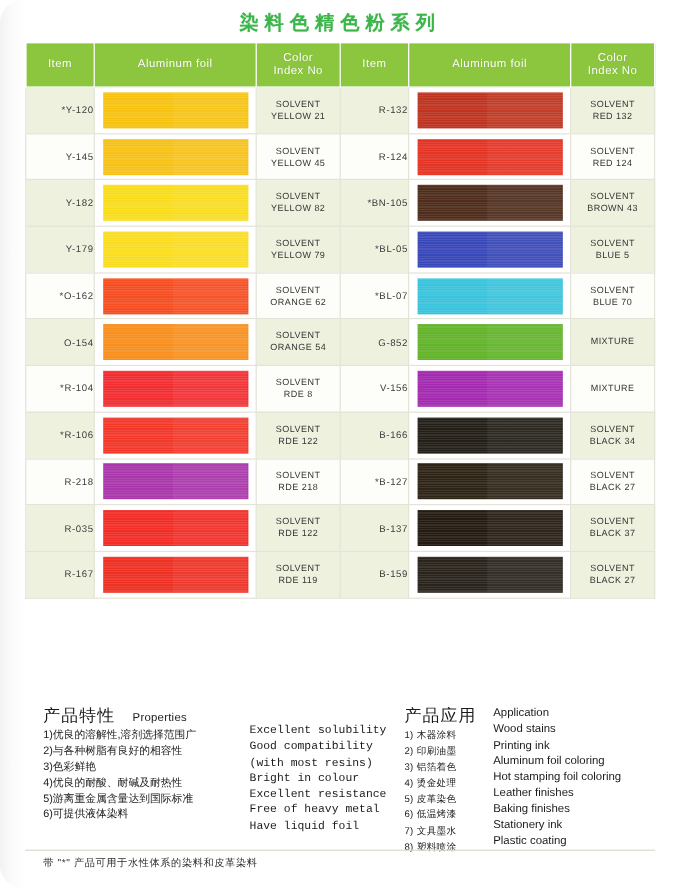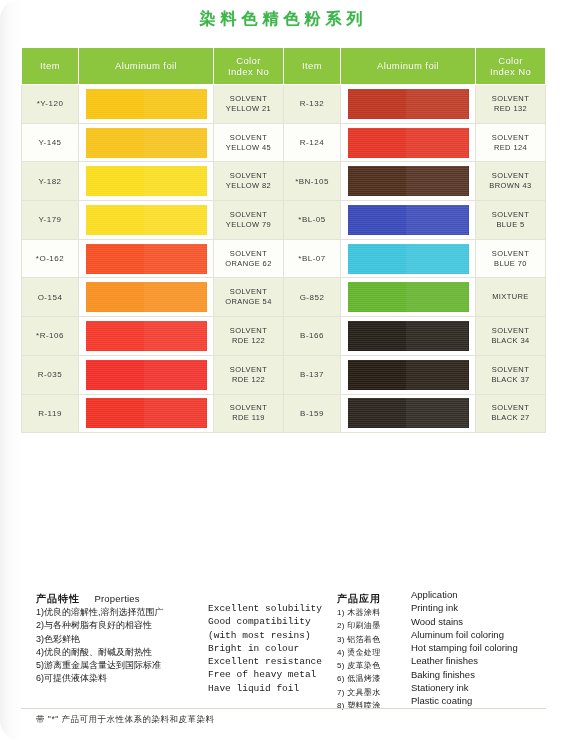--- a/index.html
+++ b/index.html
@@ -31,21 +31,21 @@
     font-size: 16px;
     font-weight: bold;
     letter-spacing: 5px;
     color: #3cb54a;
     text-shadow: 0 0 1px rgba(60,181,74,.4);
   }
   
   .tbl {
     position: absolute;
     left: 21px;
-    top: 47px;
+    top: 35px;
     width: 525px;
     border-collapse: collapse;
     table-layout: fixed;
   }
   .tbl td, .tbl th {
     padding: 0;
     margin: 0;
     border: 1px solid #e3e3d8;
   }
   .hdr th {
@@ -60,21 +60,21 @@
     border: 1px solid #ffffff;
     text-shadow: 0 0 1px rgba(0,0,0,.12);
   }
   .c-item { width: 57px; }
   .c-foil { width: 135px; }
   .c-idx  { width: 70px; }
 
   tbody tr { height: 38.7px; }
   td.item {
     font-size: 8px;
-    text-align: center;
+    text-align: right;
     color: #3c3c3c;
     letter-spacing: .5px;
     white-space: nowrap;
   }
   td.idx {
     font-size: 7.5px;
     text-align: center;
     color: #343434;
     line-height: 10px;
     letter-spacing: .4px;
@@ -122,22 +122,22 @@
     width: 567px;
     height: 120px;
   }
   .blk { position: absolute; }
   .blk-prop-cn { left: 36px;  top: 0px;  width: 175px; }
   .blk-prop-en { left: 208px; top: 14px; width: 125px; font-family: Liberation Mono, monospace; }
   .blk-app-cn  { left: 337px; top: 0px;  width: 72px; }
   .blk-app-en  { left: 411px; top: 0px;  width: 150px; }
 
   .hd-cn {
-    font-size: 10px;
-    font-weight: bold;
+    font-size: 14px;
+    font-weight: normal;
     color: #1a1a1a;
     letter-spacing: 1px;
     display: inline-block;
   }
   .hd-en {
     font-size: 9.5px;
     color: #1a1a1a;
     letter-spacing: .2px;
     display: inline-block;
     margin-left: 10px;
@@ -277,46 +277,70 @@
           <td class="foil">
             <span class="sw" style="background: rgb(247, 144, 32);"></span>
           </td>
           <td class="idx"><span>SOLVENT</span><br><span>ORANGE 54</span></td>
           <td class="item">G-852</td>
           <td class="foil">
             <span class="sw" style="background: rgb(99, 179, 43);"></span>
           </td>
           <td class="idx"><span>MIXTURE</span></td>
         </tr>
+        <tr class="pln">
+          <td class="item">*R-104</td>
+          <td class="foil">
+            <span class="sw" style="background: rgb(241, 47, 51);"></span>
+          </td>
+          <td class="idx"><span>SOLVENT</span><br><span>RDE 8</span></td>
+          <td class="item">V-156</td>
+          <td class="foil">
+            <span class="sw" style="background: rgb(163, 43, 176);"></span>
+          </td>
+          <td class="idx"><span>MIXTURE</span></td>
+        </tr>
         <tr class="alt">
           <td class="item">*R-106</td>
           <td class="foil">
             <span class="sw" style="background: rgb(243, 56, 42);"></span>
           </td>
           <td class="idx"><span>SOLVENT</span><br><span>RDE 122</span></td>
           <td class="item">B-166</td>
           <td class="foil">
             <span class="sw" style="background: rgb(35, 31, 24);"></span>
           </td>
           <td class="idx"><span>SOLVENT</span><br><span>BLACK 34</span></td>
         </tr>
+        <tr class="pln">
+          <td class="item">R-218</td>
+          <td class="foil">
+            <span class="sw" style="background: rgb(170, 55, 171);"></span>
+          </td>
+          <td class="idx"><span>SOLVENT</span><br><span>RDE 218</span></td>
+          <td class="item">*B-127</td>
+          <td class="foil">
+            <span class="sw" style="background: rgb(45, 36, 22);"></span>
+          </td>
+          <td class="idx"><span>SOLVENT</span><br><span>BLACK 27</span></td>
+        </tr>
         <tr class="alt">
           <td class="item">R-035</td>
           <td class="foil">
             <span class="sw" style="background: rgb(240, 45, 39);"></span>
           </td>
           <td class="idx"><span>SOLVENT</span><br><span>RDE 122</span></td>
           <td class="item">B-137</td>
           <td class="foil">
             <span class="sw" style="background: rgb(36, 28, 18);"></span>
           </td>
           <td class="idx"><span>SOLVENT</span><br><span>BLACK 37</span></td>
         </tr>
         <tr class="alt">
-          <td class="item">R-119</td>
+          <td class="item">R-167</td>
           <td class="foil">
             <span class="sw" style="background: rgb(239, 49, 36);"></span>
           </td>
           <td class="idx"><span>SOLVENT</span><br><span>RDE 119</span></td>
           <td class="item">B-159</td>
           <td class="foil">
             <span class="sw" style="background: rgb(42, 36, 29);"></span>
           </td>
           <td class="idx"><span>SOLVENT</span><br><span>BLACK 27</span></td>
         </tr>
@@ -362,22 +386,22 @@
           <div class="li-app-cn">5) 皮革染色</div>
           <div class="li-app-cn">6) 低温烤漆</div>
           <div class="li-app-cn">7) 文具墨水</div>
           <div class="li-app-cn">8) 塑料喷涂</div>
         </div>
     </div>
 
     <div class="blk blk-app-en">
       <div class="li-en">Application</div>
       <div id="app-en-list">
+          <div class="li-en">Wood stains</div>
           <div class="li-en">Printing ink</div>
-          <div class="li-en">Wood stains</div>
           <div class="li-en">Aluminum foil coloring</div>
           <div class="li-en">Hot stamping foil coloring</div>
           <div class="li-en">Leather finishes</div>
           <div class="li-en">Baking finishes</div>
           <div class="li-en">Stationery ink</div>
           <div class="li-en">Plastic coating</div>
         </div>
     </div>
 
   </div>

